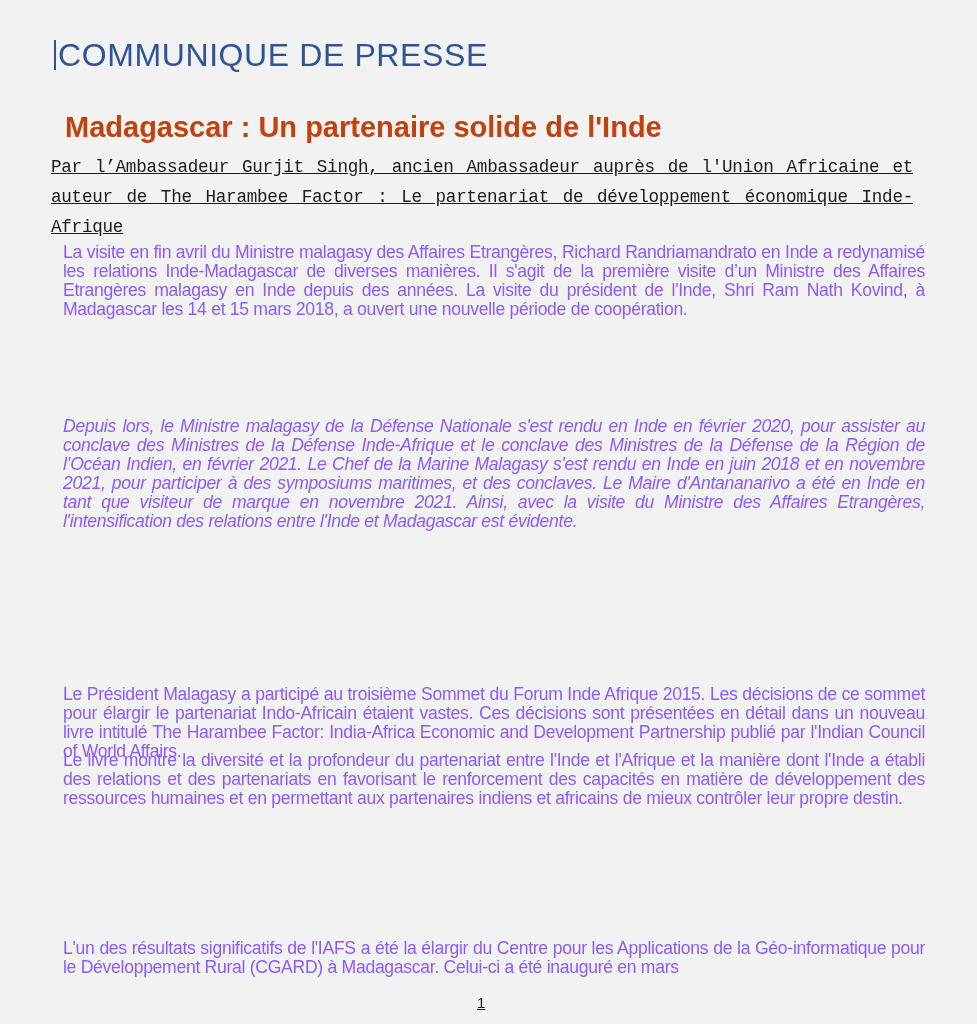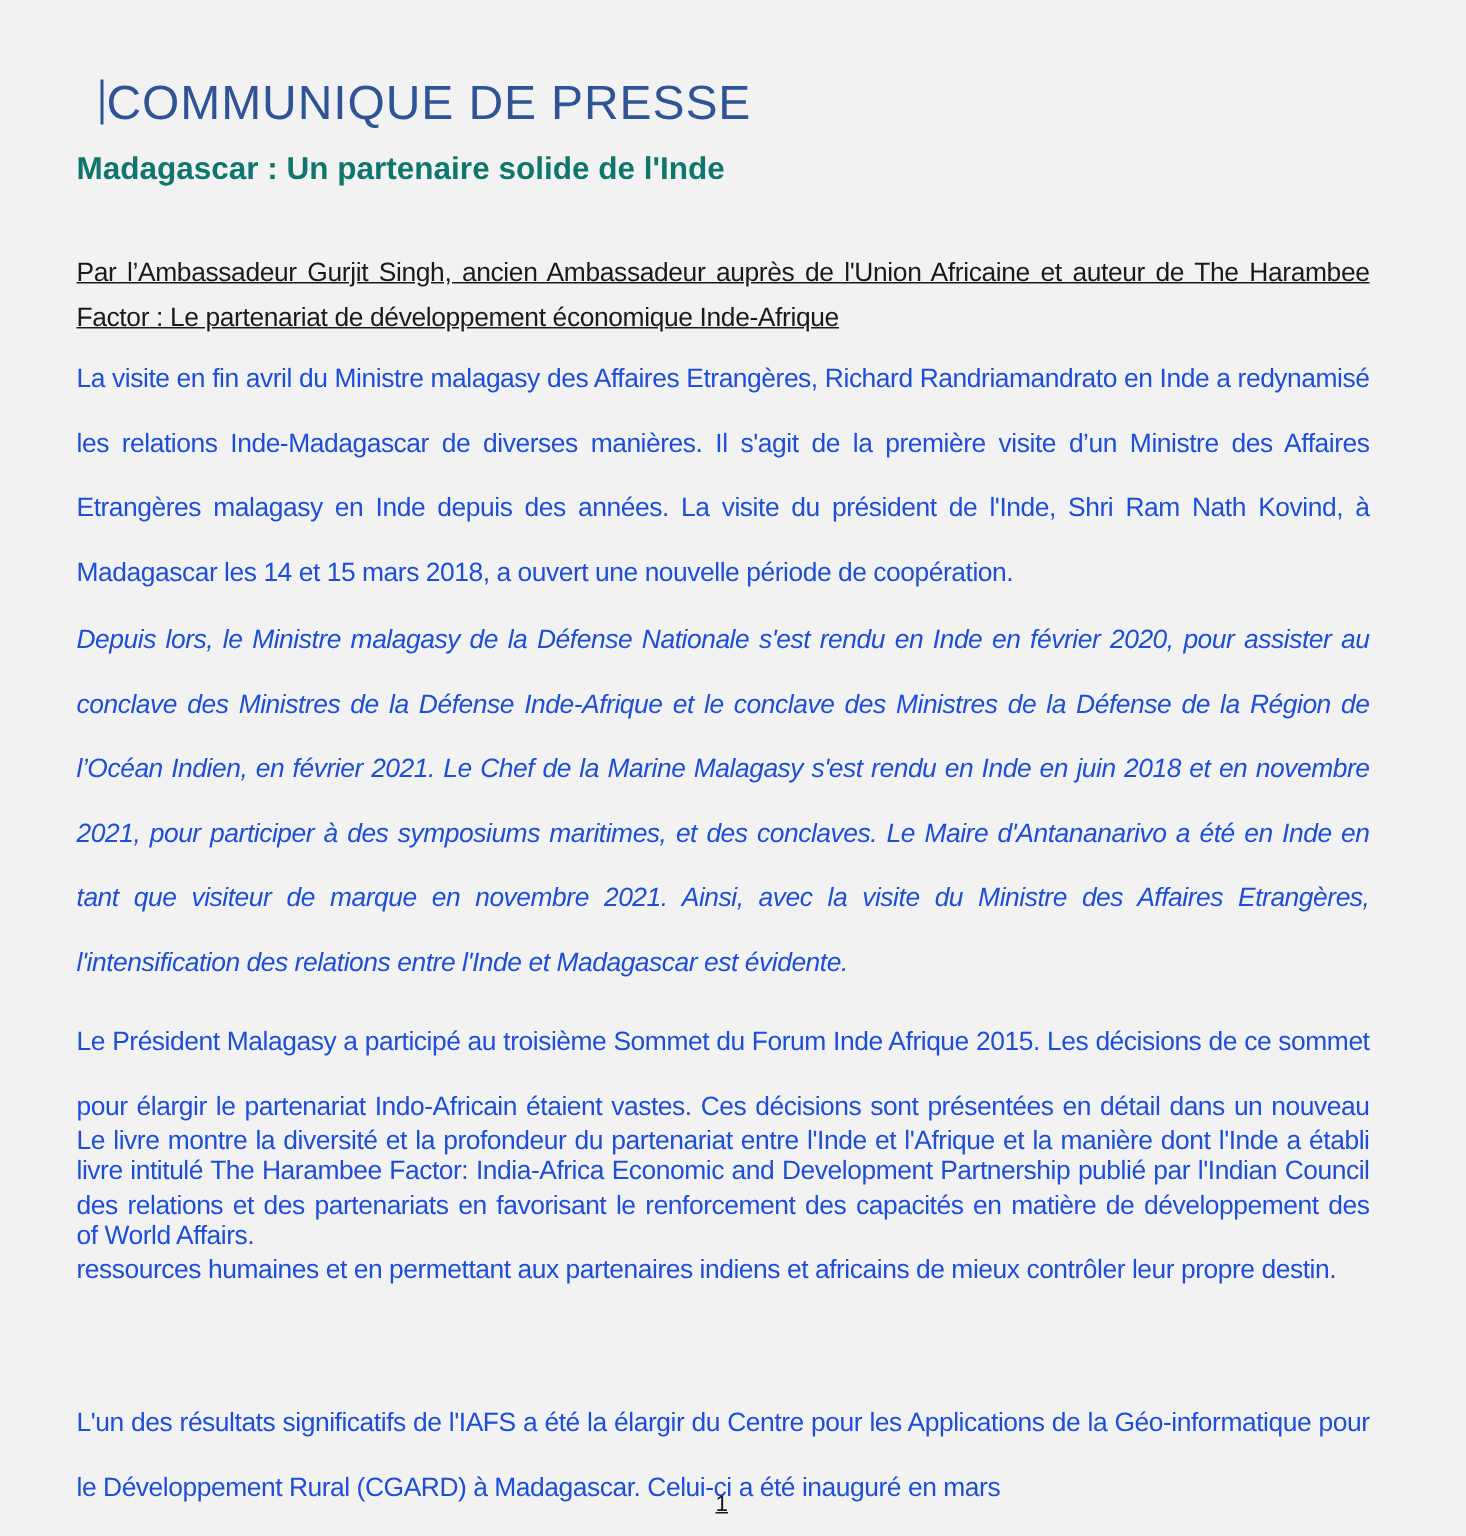--- a/index.html
+++ b/index.html
@@ -18,72 +18,73 @@
     .page {
       position: absolute;
       left: 51px;
       top: 0;
       width: 862px;
     }
     .doc-title {
       position: absolute;
       left: 0;
       top: 30px;
-      margin: 16px;
+      margin: 3px;
       font-family: "Liberation Sans", sans-serif;
       font-weight: normal;
       font-size: 32px;
       letter-spacing: 0.6px;
       color: #2f5496;
       white-space: nowrap;
       line-height: 44px;
     }
     .doc-title .bar {
       display: inline-block;
       width: 2px;
       height: 30px;
       background: #2f5496;
       vertical-align: -4px;
       margin-right: 2px;
     }
     .subtitle {
       position: absolute;
       left: 0;
       top: 98px;
-      margin: 0;
-      font-size: 21px;
+      margin: 14px;
+      font-size: 29px;
       font-weight: bold;
-      color: #0f766e;
+      color: #c2410c;
       white-space: nowrap;
       line-height: 30px;
     }
     .byline {
       position: absolute;
       left: 0;
-      top: 166px;
+      top: 152px;
       width: 862px;
       margin: 0;
       font-size: 17.6px;
       line-height: 30px;
       text-decoration: underline;
       text-align: justify;
       text-align-last: left;
       color: #1a1a1a;
       letter-spacing: -0.25px;
+      font-family: Liberation Mono, monospace;
     }
     .para {
       position: absolute;
       left: 0;
       width: 862px;
-      margin: 0;
+      margin: 12px;
       font-size: 17.6px;
-      line-height: 43px;
+      line-height: 19px;
       text-align: justify;
       text-align-last: left;
-      color: #1d4ed8;
+      color: #8b5cf6;
       letter-spacing: -0.3px;
     }
     .p1 { top: 231px; }
     .p2 { top: 405px; font-style: italic; }
     .p3 { top: 673px; }
     .p4 { top: 739px; }
     .p5 { top: 927px; }
     .page-number {
       position: absolute;
       left: 477px;

